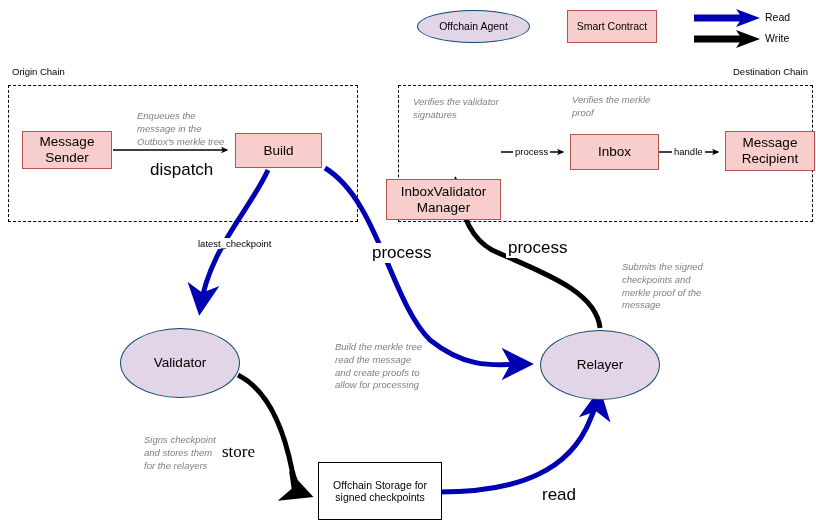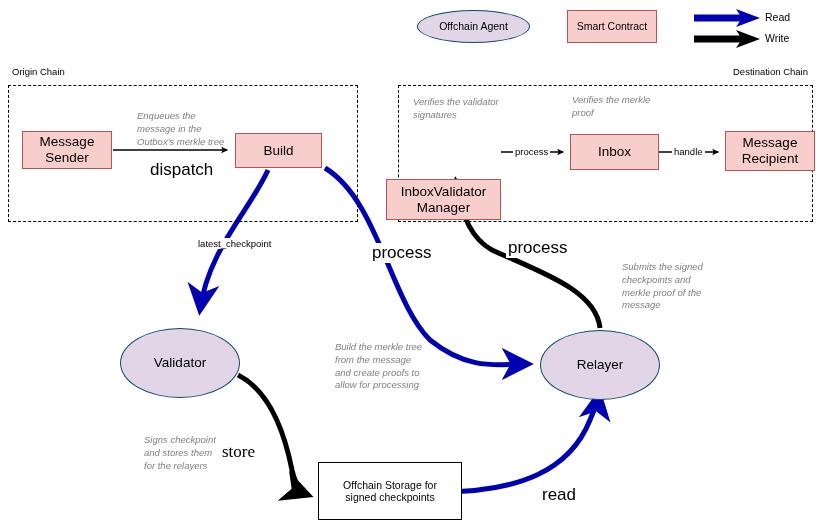--- a/index.html
+++ b/index.html
@@ -158,21 +158,21 @@
 </div>
 
 <div class="node agent" style="left:120px; top:328px; width:120px; height:70px;">
   <span>Validator</span>
 </div>
 
 <div class="node agent" style="left:540px; top:330px; width:120px; height:70px;">
   <span>Relayer</span>
 </div>
 
-<div class="node plainbox" style="left:318px; top:462px; width:144px; height:58px; padding:0 8px;">
+<div class="node plainbox" style="left:318px; top:462px; width:124px; height:58px; padding:0 8px;">
   <span>Offchain Storage for signed checkpoints</span>
 </div>
 
 <div class="edge-label" style="left:148px; top:160px;">dispatch</div>
 
 <div class="edge-label small" style="left:196px; top:238px;">latest_checkpoint</div>
 
 <div class="edge-label" style="left:370px; top:243px;">process</div>
 
 <div class="edge-label small" style="left:513px; top:146px;">process</div>
@@ -189,21 +189,21 @@
 message in the
 Outbox's merkle tree</div>
 
 <div class="note" style="left:413px; top:96px; width:120px;">Verifies the validator
 signatures</div>
 
 <div class="note" style="left:572px; top:94px; width:110px;">Verifies the merkle
 proof</div>
 
 <div class="note" style="left:335px; top:341px; width:130px;">Build the merkle tree
-from the message
+read the message
 and create proofs to
 allow for processing</div>
 
 <div class="note" style="left:622px; top:261px; width:110px;">Submits the signed
 checkpoints and
 merkle proof of the
 message</div>
 
 <div class="note" style="left:144px; top:434px; width:110px;">Signs checkpoint
 and stores them

